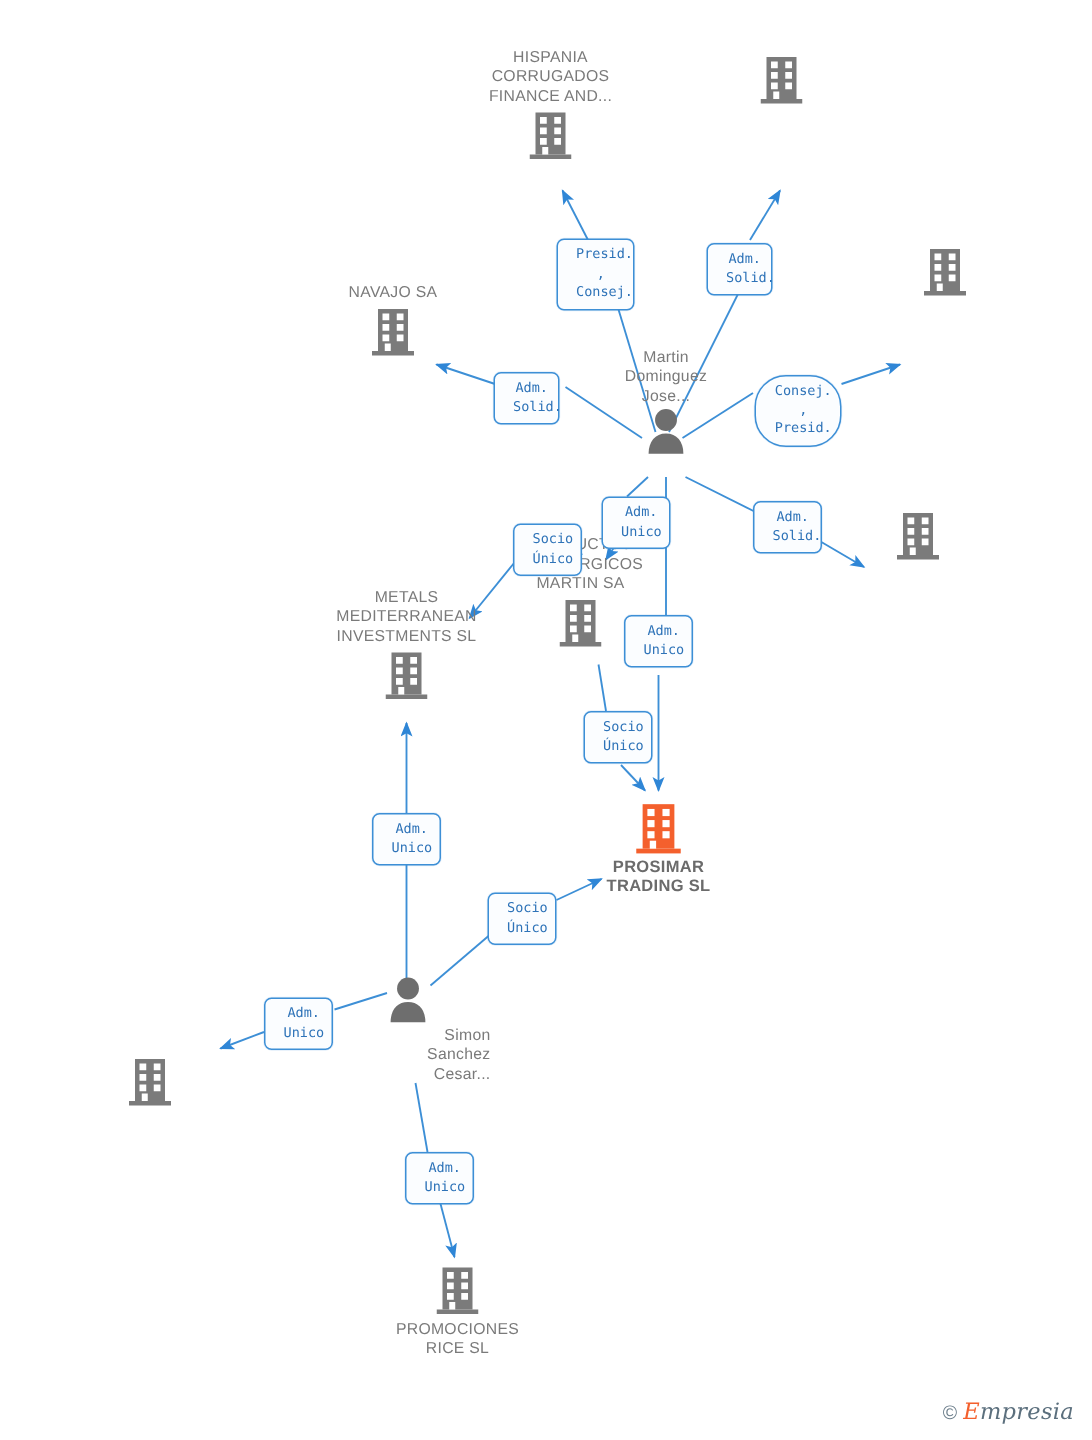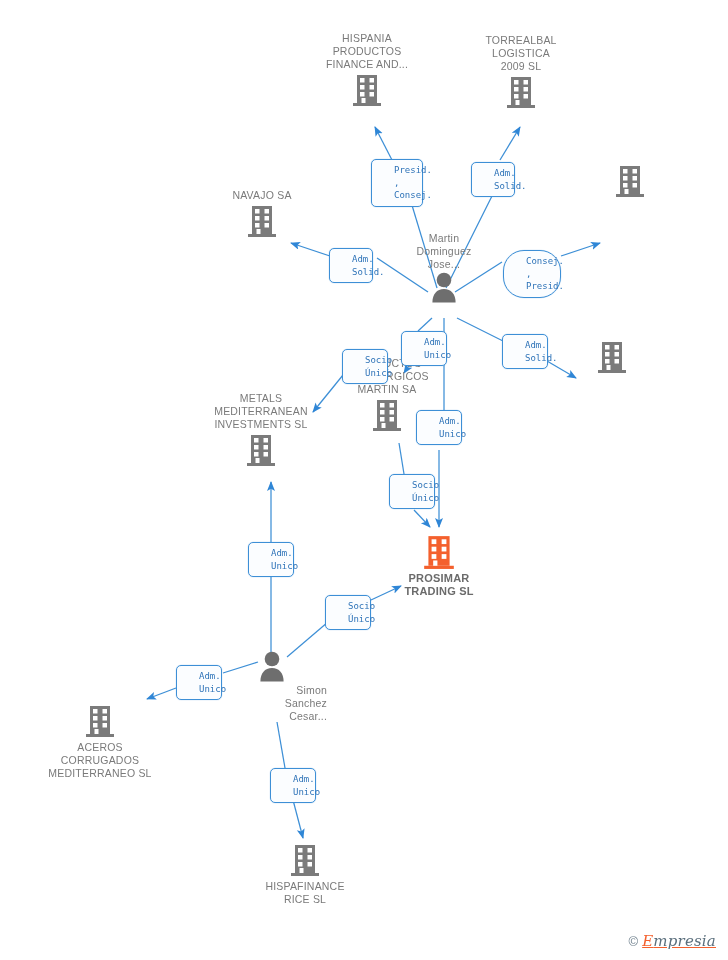--- a/index.html
+++ b/index.html
@@ -20,36 +20,37 @@
 
   
   .tag{
     position:absolute;
     border:1.6px solid #3d8fd6;
     border-radius:5px;
     background:#fbfdff;
     color:#2e73b8;
     font-family:"DejaVu Sans Mono", monospace;
     font-size:9px;line-height:12.5px;
-    padding:4px 5px 4px 22px;
+    text-align:center;
+    padding:4px 5px 4px 12px;
     box-sizing:border-box;
     white-space:pre-line;
     box-shadow:0 0 0 .5px rgba(61,143,214,.15);
   }
 
   
   #watermark{
     position:absolute;right:8px;bottom:8px;
     display:flex;align-items:center;gap:4px;
     background:#fff;padding:2px 4px;
   }
   #watermark .copy{color:#6d7f8c;font-size:13px;}
   #watermark .brand{
     color:#f4602d;font-family:"DejaVu Serif", serif;
-    font-style:italic;font-size:15px;letter-spacing:.2px;text-decoration:underline;
+    font-style:italic;font-size:15px;letter-spacing:.2px;
   }
   #watermark .brand .rest{color:#5b6f7d;}
 </style>
 </head>
 <body>
 
 <svg id="canvas" viewBox="0 0 728 960" xmlns="http://www.w3.org/2000/svg">
   <defs>
     <marker id="ah" markerWidth="9" markerHeight="9" refX="7.2" refY="3.2" orient="auto" markerUnits="strokeWidth">
       <path d="M0,0 L8,3.2 L0,6.4 L1.8,3.2 z" fill="#2f86d6"></path>
@@ -93,21 +94,21 @@
     <path d="M258,662 L223,673"></path>
     <path d="M176,688 L147,699" marker-end="url(#ah)"></path>
 
     <path d="M277,722 L285,768"></path>
     <path d="M293,800 L303,838" marker-end="url(#ah)"></path>
   </g>
 </svg>
 
 <div class="node" style="left:312px;top:32px;width:110px;">
   <div class="nlabel">HISPANIA
-PRODUCTOS
+CORRUGADOS
 FINANCE AND...</div>
   <div class="icon-wrap">
     <svg width="28" height="34" viewBox="0 0 28 34">
         <g fill="#7b7b7b">
       <rect x="4" y="2" width="20" height="28"></rect>
           <rect x="0" y="30" width="28" height="3"></rect>
       <g fill="#fff">
             <rect x="7" y="5" width="4.5" height="4.5"></rect>
             <rect x="16.5" y="5" width="4.5" height="4.5"></rect>
       <rect x="7" y="12" width="4.5" height="4.5"></rect>
@@ -115,23 +116,20 @@
       <rect x="7" y="19" width="4.5" height="4.5"></rect>
             <rect x="16.5" y="19" width="4.5" height="4.5"></rect>
       <rect x="8.5" y="25" width="4" height="5"></rect>
           </g>
         </g>
       </svg>
   </div>
 </div>
 
 <div class="node" style="left:466px;top:34px;width:110px;">
-  <div class="nlabel">TORREALBAL
-LOGISTICA
-2009 SL</div>
   <div class="icon-wrap">
     <svg width="28" height="34" viewBox="0 0 28 34">
         <g fill="#7b7b7b">
       <rect x="4" y="2" width="20" height="28"></rect>
           <rect x="0" y="30" width="28" height="3"></rect>
       <g fill="#fff">
             <rect x="7" y="5" width="4.5" height="4.5"></rect>
             <rect x="16.5" y="5" width="4.5" height="4.5"></rect>
       <rect x="7" y="12" width="4.5" height="4.5"></rect>
             <rect x="16.5" y="12" width="4.5" height="4.5"></rect>
@@ -235,21 +233,21 @@
             <rect x="16.5" y="12" width="4.5" height="4.5"></rect>
       <rect x="7" y="19" width="4.5" height="4.5"></rect>
             <rect x="16.5" y="19" width="4.5" height="4.5"></rect>
       <rect x="8.5" y="25" width="4" height="5"></rect>
           </g>
         </g>
       </svg>
   </div>
 </div>
 
-<div class="node" style="left:201px;top:392px;width:120px;">
+<div class="node" style="left:211px;top:392px;width:120px;">
   <div class="nlabel">METALS
 MEDITERRANEAN
 INVESTMENTS SL</div>
   <div class="icon-wrap">
     <svg width="28" height="34" viewBox="0 0 28 34">
         <g fill="#7b7b7b">
       <rect x="4" y="2" width="20" height="28"></rect>
           <rect x="0" y="30" width="28" height="3"></rect>
       <g fill="#fff">
             <rect x="7" y="5" width="4.5" height="4.5"></rect>
@@ -312,44 +310,41 @@
             <rect x="16.5" y="5" width="4.5" height="4.5"></rect>
       <rect x="7" y="12" width="4.5" height="4.5"></rect>
             <rect x="16.5" y="12" width="4.5" height="4.5"></rect>
       <rect x="7" y="19" width="4.5" height="4.5"></rect>
             <rect x="16.5" y="19" width="4.5" height="4.5"></rect>
       <rect x="8.5" y="25" width="4" height="5"></rect>
           </g>
         </g>
       </svg>
   </div>
-  <div class="nlabel" style="margin-top:3px;">ACEROS
-CORRUGADOS
-MEDITERRANEO SL</div>
 </div>
 
 <div class="node" style="left:249px;top:841px;width:112px;">
   <div class="icon-wrap">
     <svg width="28" height="34" viewBox="0 0 28 34">
         <g fill="#7b7b7b">
       <rect x="4" y="2" width="20" height="28"></rect>
           <rect x="0" y="30" width="28" height="3"></rect>
       <g fill="#fff">
             <rect x="7" y="5" width="4.5" height="4.5"></rect>
             <rect x="16.5" y="5" width="4.5" height="4.5"></rect>
       <rect x="7" y="12" width="4.5" height="4.5"></rect>
             <rect x="16.5" y="12" width="4.5" height="4.5"></rect>
       <rect x="7" y="19" width="4.5" height="4.5"></rect>
             <rect x="16.5" y="19" width="4.5" height="4.5"></rect>
       <rect x="8.5" y="25" width="4" height="5"></rect>
           </g>
         </g>
       </svg>
   </div>
-  <div class="nlabel" style="margin-top:3px;">HISPAFINANCE
+  <div class="nlabel" style="margin-top:3px;">PROMOCIONES
 RICE SL</div>
 </div>
 
 <div class="tag" style="left:371px;top:159px;width:52px;">Presid. ,
 Consej.</div>
 <div class="tag" style="left:471px;top:162px;width:44px;">Adm.
 Solid.</div>
 <div class="tag" style="left:329px;top:248px;width:44px;">Adm.
 Solid.</div>
 <div class="tag" style="left:503px;top:250px;width:58px;border-radius:21px;">Consej. ,

